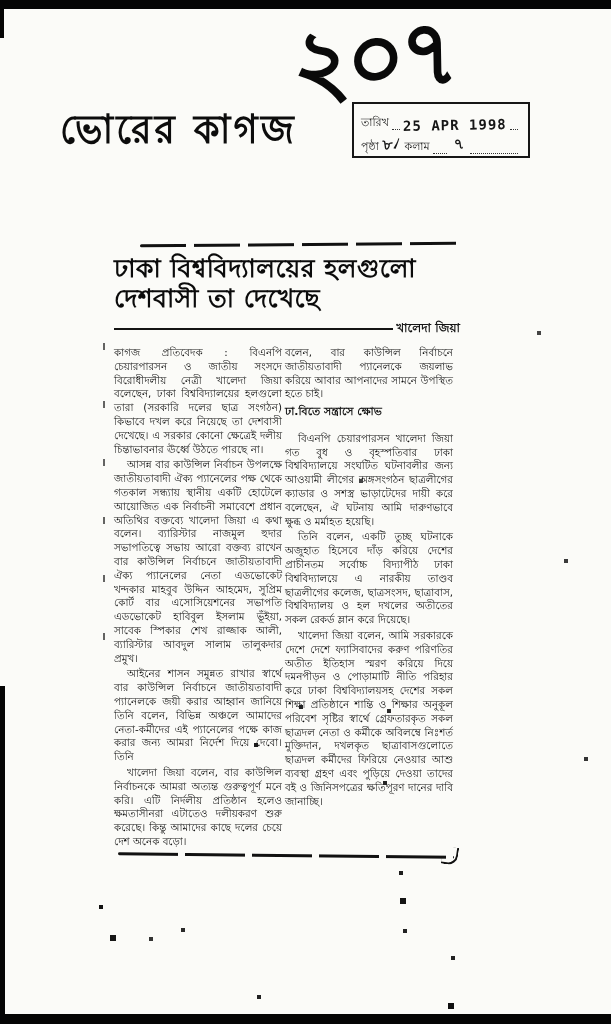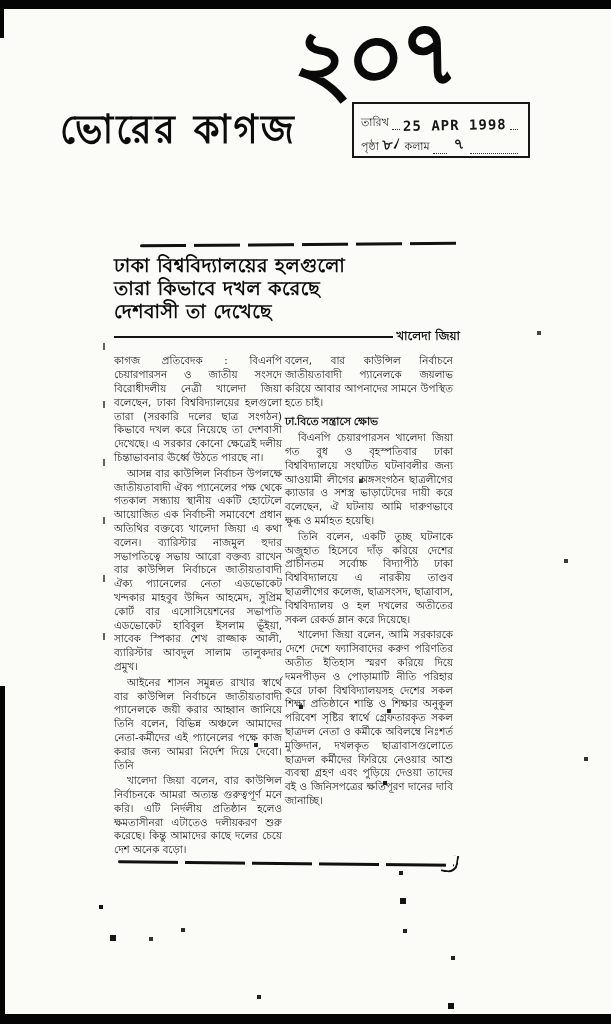--- a/index.html
+++ b/index.html
@@ -52,33 +52,33 @@
   }
 
   
   .clipping{position:absolute;left:110px;top:243px;width:350px;}
   .torn-top{
     height:3px;margin-left:30px;margin-right:2px;
     background:repeating-linear-gradient(90deg,#111 0 46px,transparent 46px 54px);
     transform:rotate(-0.5deg);border-radius:2px;
   }
   .headline{
-    margin:8px 0 0 4px;font-size:19px;font-weight:bold;line-height:1.2;
+    margin:8px 0 0 4px;font-size:25px;font-weight:bold;line-height:1.2;
     letter-spacing:0.5px;color:#0b0b0b;
   }
   .attribution-row{display:flex;align-items:center;margin:5px 0 7px 4px;}
   .attribution-line{flex:1;height:2px;background:#141414;}
   .attribution-name{flex:none;font-size:12px;font-weight:bold;padding-left:3px;}
 
   .columns{display:flex;gap:3px;margin-left:4px;}
   .col{width:168px;font-size:10.3px;line-height:1.34;text-align:justify;
        text-justify:inter-word;color:#121212;}
   .col p{margin:0 0 2px;text-indent:13px;}
   .col p.no-indent{text-indent:0;}
-  .subhead{font-weight:bold;font-size:10.9px;margin:4px 0 3px;font-family:Liberation Serif, serif;}
+  .subhead{font-weight:bold;font-size:10.9px;margin:4px 0 12px;}
 
   .torn-bottom{
     height:3px;margin:3px 6px 0 8px;
     background:repeating-linear-gradient(90deg,#111 0 60px,transparent 60px 67px);
     transform:rotate(0.6deg);border-radius:2px;
   }
   .torn-tail{
     position:absolute;right:-4px;bottom:-6px;width:14px;height:16px;
     border-right:2px solid #111;border-bottom:2px solid #111;
     border-bottom-right-radius:10px;transform:rotate(8deg);
@@ -130,21 +130,20 @@
     <span class="stamp-leader"></span>
   </div>
 </div>
 
 <div class="clipping">
   <div class="torn-top"></div>
   <div class="tear-left"></div>
 
   <div class="headline">
     <div>ঢাকা বিশ্ববিদ্যালয়ের হলগুলো</div>
-    <div>তারা কিভাবে দখল করেছে</div>
     <div>দেশবাসী তা দেখেছে</div>
   </div>
 
   <div class="attribution-row">
     <span class="attribution-line"></span>
     <span class="attribution-name">খালেদা জিয়া</span>
   </div>
 
   <div class="columns">
     <div class="col">

